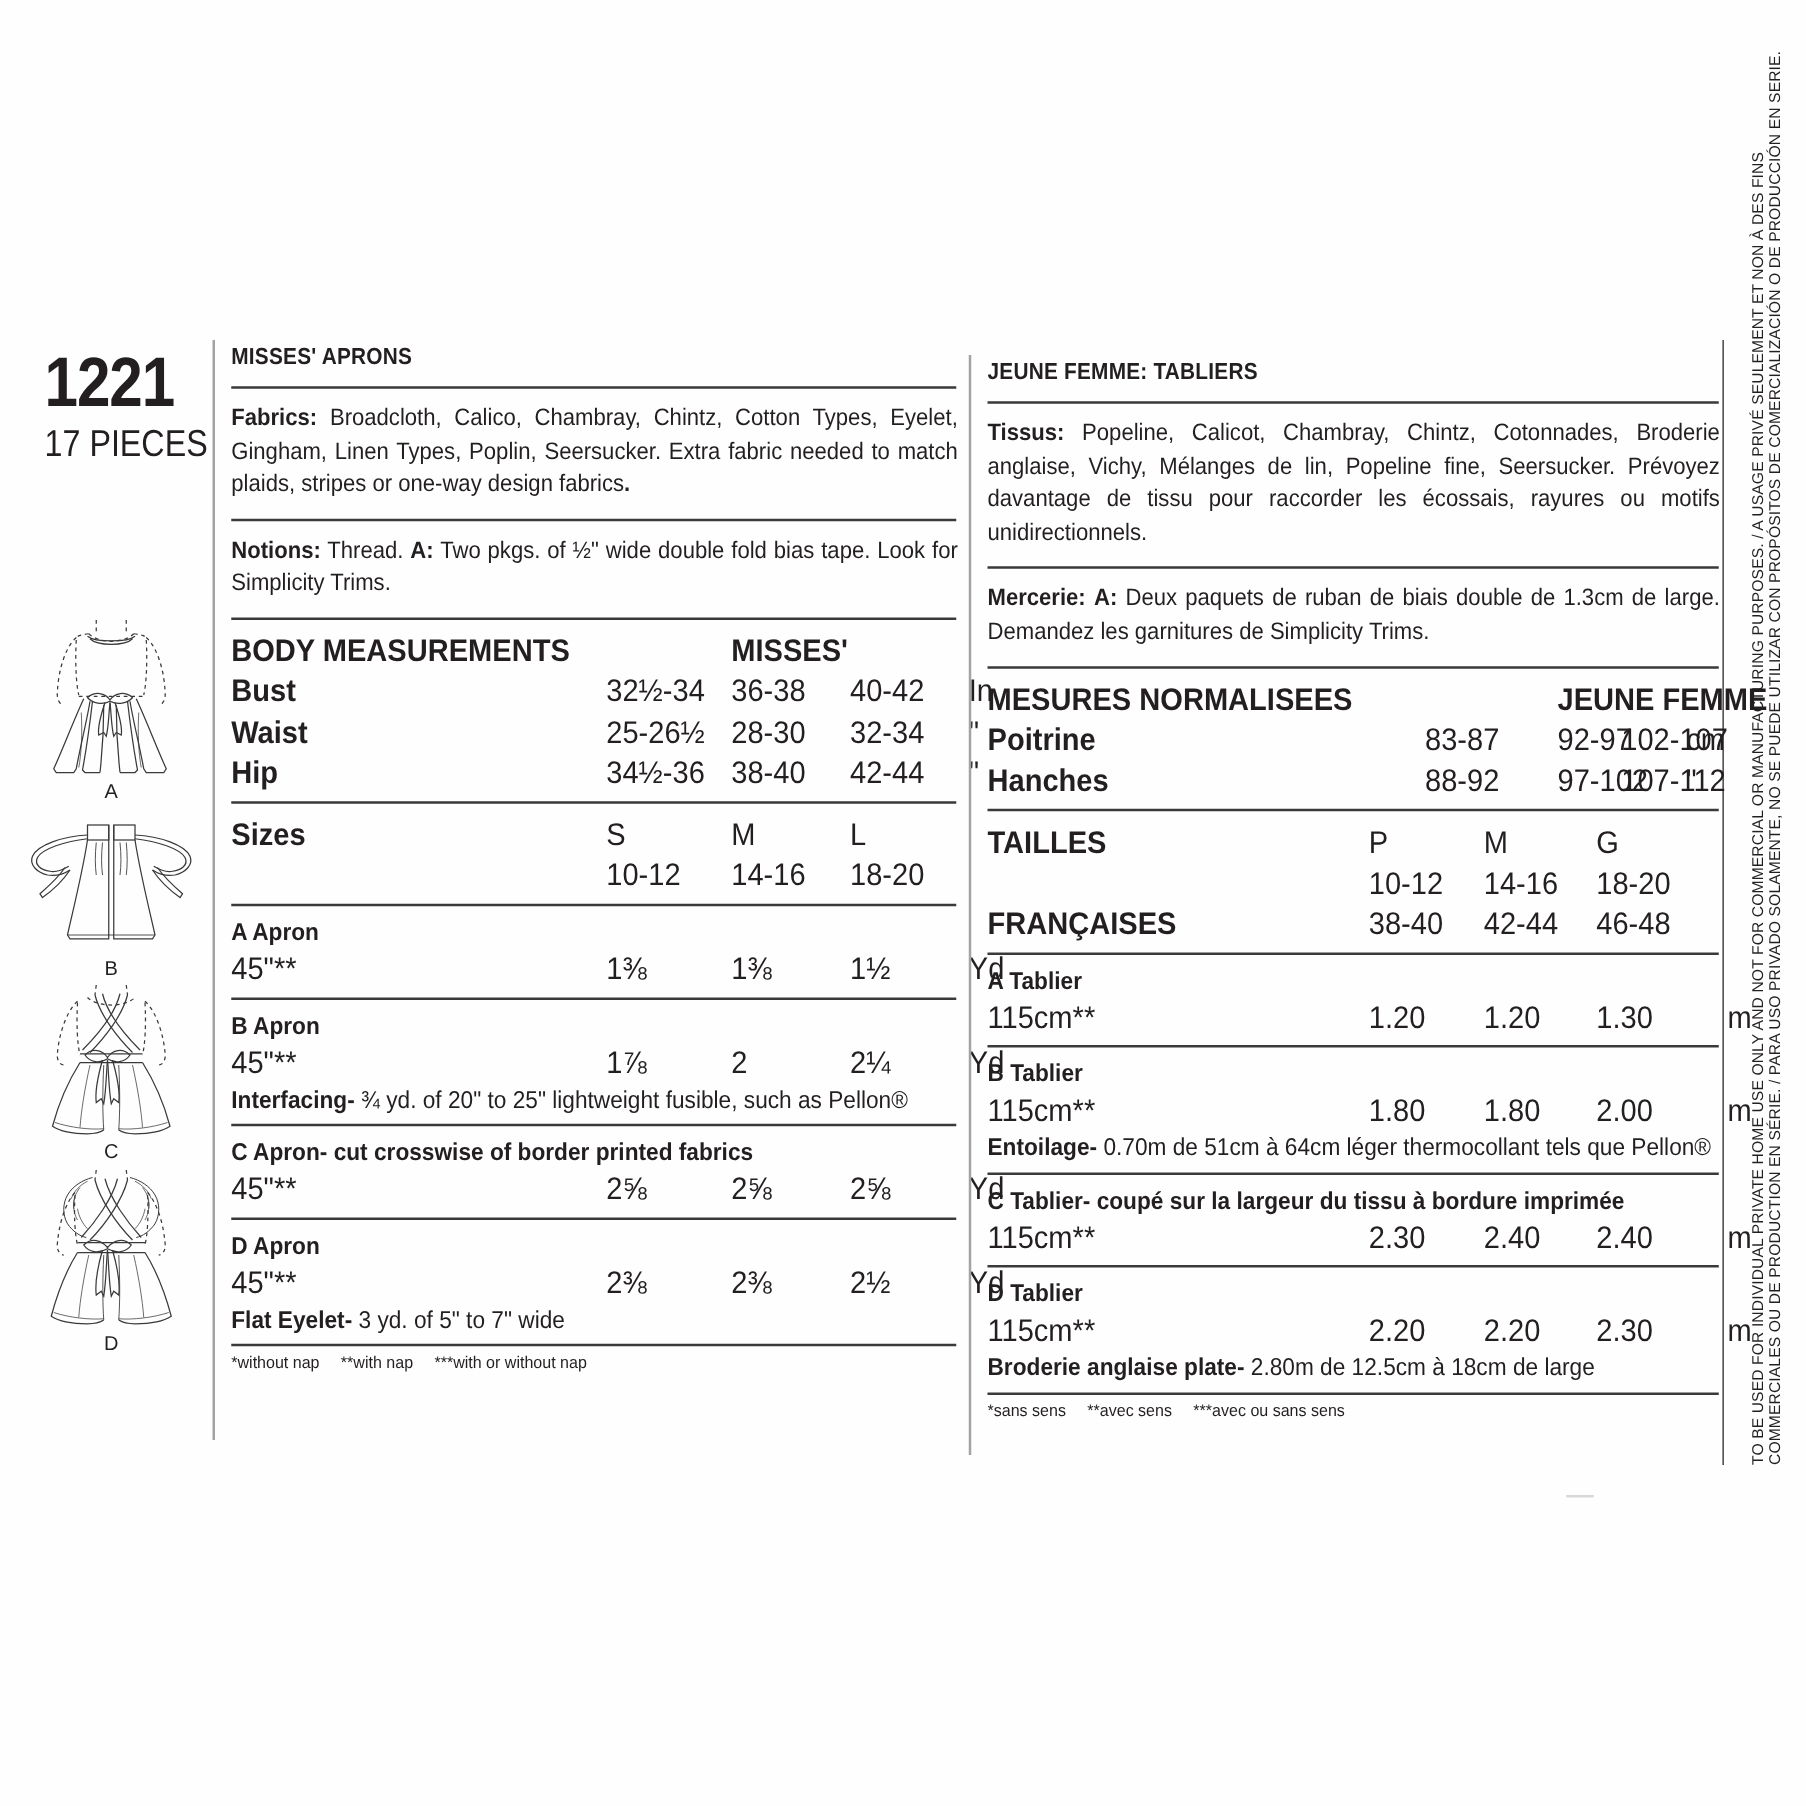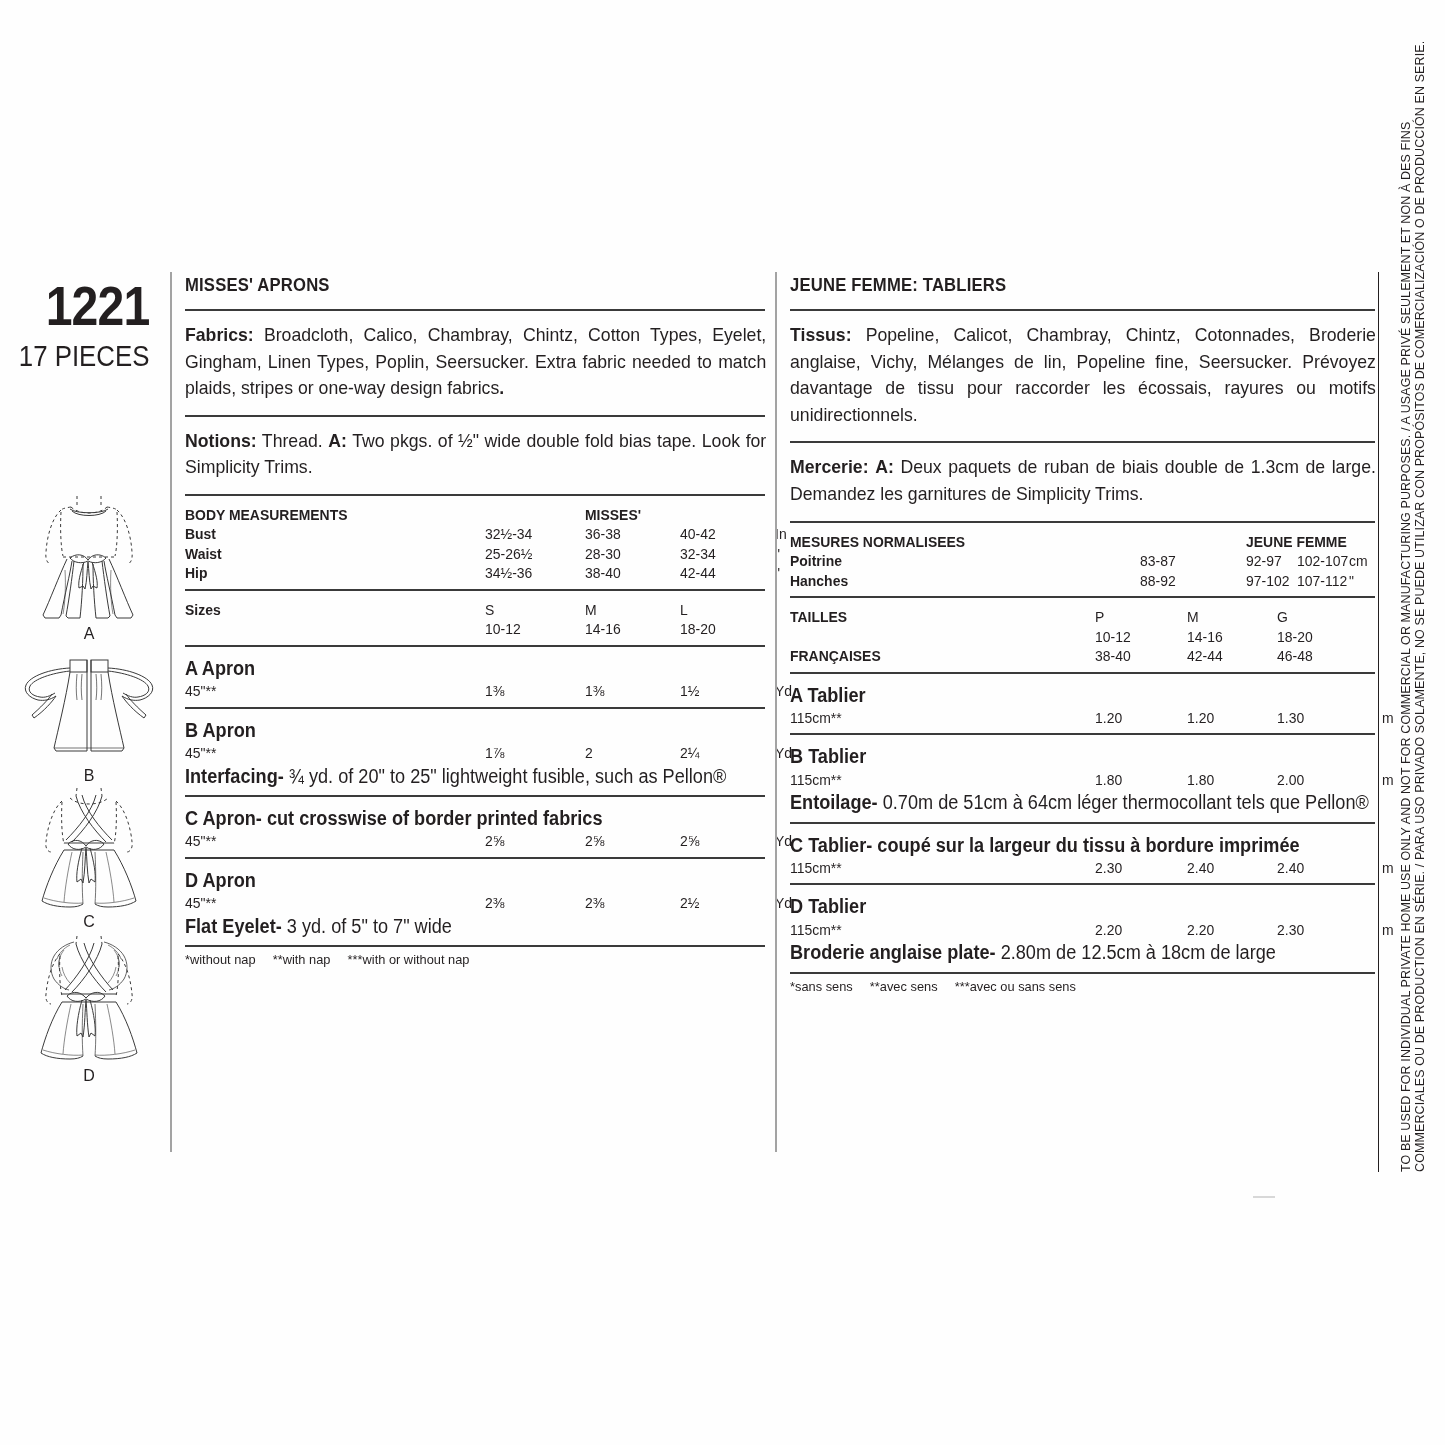--- a/index.html
+++ b/index.html
@@ -21,24 +21,24 @@
     position: absolute;
     left: 0; top: 0;
     width: 1445px;
     height: 1445px;
     background: #fefefe;
   }
 
   
   #number-block {
     position: absolute;
-    left: 8px;
+    left: 25px;
     top: 278px;
     width: 152px;
-    text-align: right;
+    text-align: left;
   }
   #pattern-number {
     font-family: "Liberation Sans Narrow", "Liberation Sans", sans-serif;
     font-weight: bold;
     font-size: 56px;
     letter-spacing: -1px;
     line-height: 1;
     color: #231f20;
     transform: scaleX(0.86);
     transform-origin: center;
@@ -80,21 +80,21 @@
   
   .column {
     position: absolute;
     top: 272px;
     border-left: 2px solid #a3a3a3;
     padding-left: 13px;
     height: 880px;
     box-sizing: border-box;
   }
   #col-en { left: 170px;  width: 600px; }
-  #col-fr { left: 775px;  width: 605px; }
+  #col-fr { left: 775px;  width: 605px; margin-top: 12px; }
 
   .col-title {
     font-family: "Liberation Sans Narrow", "Liberation Sans", sans-serif;
     font-weight: bold;
     font-size: 18.5px;
     letter-spacing: 0.2px;
     color: #231f20;
     transform: scaleX(0.9);
     transform-origin: left center;
     margin-top: 2px;
@@ -123,21 +123,21 @@
   #col-fr .para { width: 630px; }
   .para b { font-weight: bold; }
 
   .block { padding-top: 11px; padding-bottom: 13px; }
   .block-tight { padding-top: 9px; padding-bottom: 6px; }
 
   
   table.meas {
     border-collapse: collapse;
     font-family: "Liberation Sans Narrow", "Liberation Sans", sans-serif;
-    font-size: 15px;
+    font-size: 25px;
     color: #231f20;
     width: 600px;
     table-layout: fixed;
   }
   #col-fr table.meas { width: 605px; }
   table.meas td {
     padding: 0;
     line-height: 1.30;
     vertical-align: bottom;
     white-space: nowrap;

